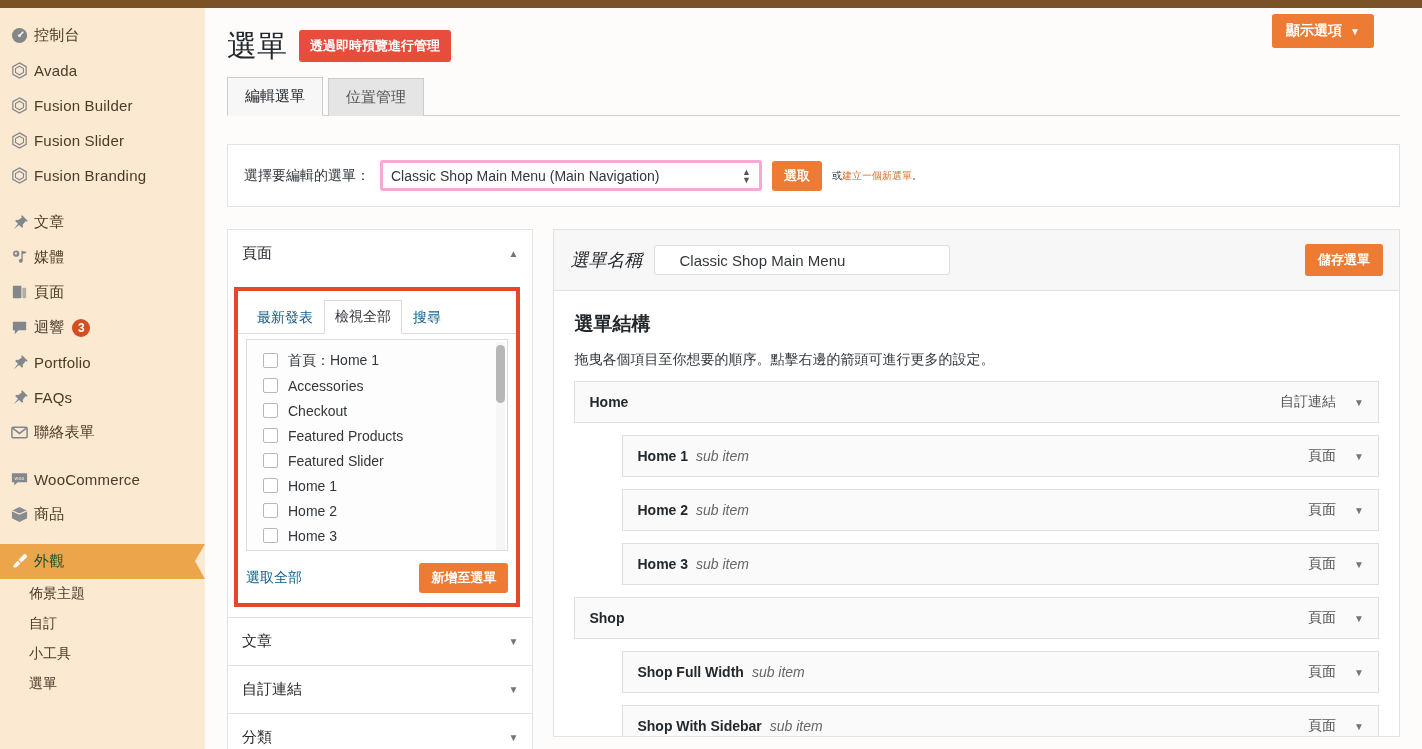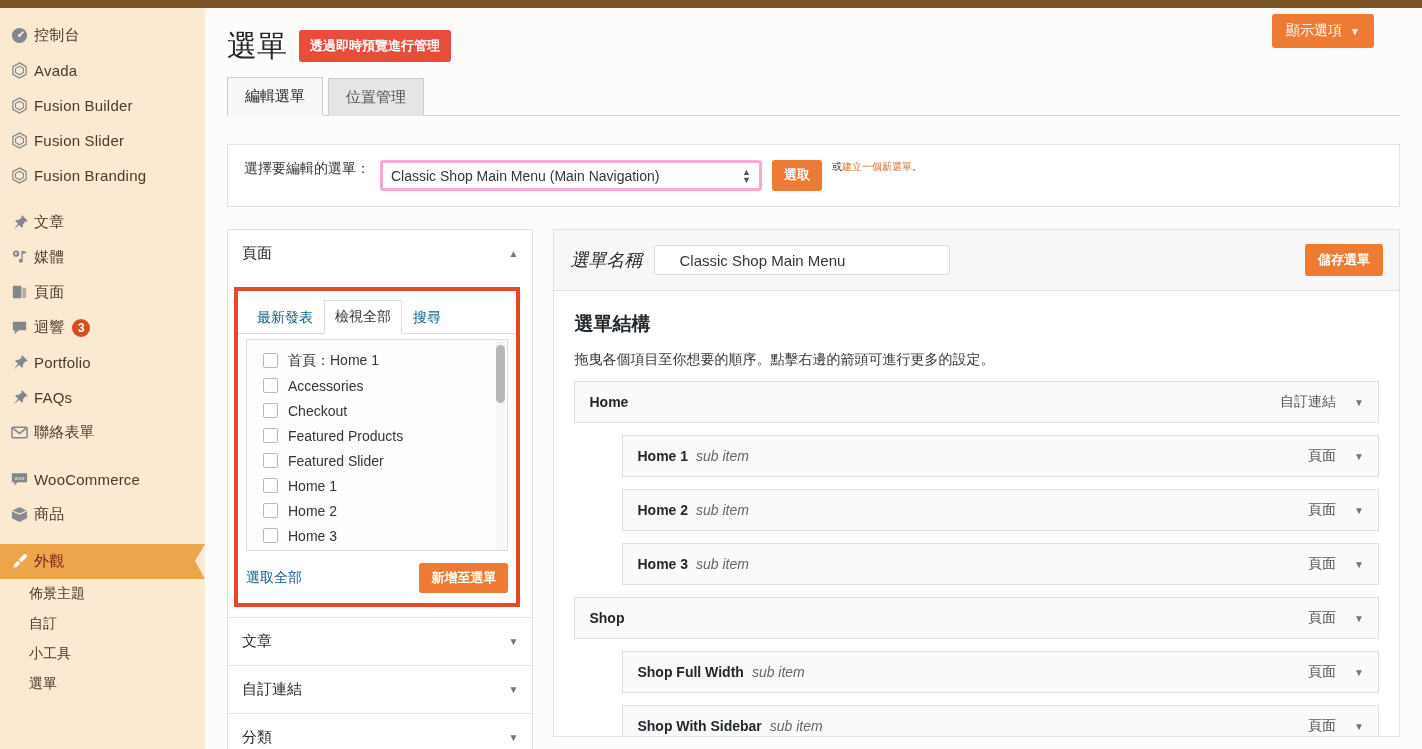--- a/index.html
+++ b/index.html
@@ -26,21 +26,21 @@
     height: 35px; padding-left: 34px; color: #4a3a28;
     font-size: 15px; letter-spacing: .2px;
   }
   .menu-item .ico {
     position: absolute; left: 8px; width: 22px; height: 22px;
     display: flex; align-items: center; justify-content: center;
     color: #82878c;
   }
   .menu-item .ico svg { width: 19px; height: 19px; fill: currentColor; }
   .menu-item.active {
-    background: #eda54c; color: #7f1d1d; font-weight: 400;
+    background: #eda54c; color: #14532d; font-weight: 400;
   }
   .menu-item.active .ico { color: #fff; }
   .menu-item.active::after {
     content: ""; position: absolute; right: 0; top: 0;
     border-top: 17px solid transparent; border-bottom: 18px solid transparent;
     border-right: 10px solid #fbe9d2;
   }
   .menu-sep { height: 12px; }
   .badge {
     display: inline-flex; align-items: center; justify-content: center;
@@ -60,41 +60,41 @@
     padding: 18px 22px 0 22px;
   }
   .titlerow { display: flex; align-items: center; gap: 12px; height: 40px; }
   .page-title { font-size: 30px; font-weight: 400; color: #23282d; }
   .live-btn {
     background: #e74c3c; color: #fff; font-size: 13px; font-weight: 700;
     padding: 7px 11px; border-radius: 3px; cursor: pointer;
   }
   .show-options {
     position: absolute; top: 6px; right: 48px;
-    background: #ee7b33; color: #fff; font-size: 14px; font-weight: 400;
+    background: #ee7b33; color: #fff; font-size: 14px; font-weight: 700;
     padding: 8px 14px; border-radius: 3px; cursor: pointer;
     display: flex; align-items: center; gap: 8px;
   }
   .caret-d { font-size: 10px; }
 
   .tabs {
     display: flex; align-items: flex-end; gap: 5px;
     margin-top: 10px; border-bottom: 1px solid #ccc;
     position: relative; z-index: 1;
   }
   .tab {
     font-size: 15px; color: #555; padding: 9px 17px;
     border: 1px solid #ccc; border-bottom: none;
     background: #e5e5e5; cursor: pointer; position: relative; bottom: -1px;
   }
   .tab.active { background: #f7f7f7; color: #23282d; border-bottom: 1px solid #f7f7f7; }
 
   .selector-bar {
     margin-top: 28px; background: #fff; border: 1px solid #e2e2e2;
-    padding: 15px 16px; display: flex; gap: 10px;
+    padding: 15px 16px; display: flex; align-items: center; gap: 10px;
   }
   .selector-bar .lbl { font-size: 14px; color: #32373c; }
   .fakeselect {
     width: 382px; height: 31px; background: #fff; border: 3px solid #f9a8d4;
     border-radius: 3px; font-size: 14px; color: #32373c;
     display: flex; align-items: center; padding: 0 8px;
     position: relative; cursor: pointer;
   }
   .fakeselect .arrows {
     position: absolute; right: 8px; font-size: 9px; line-height: 8px;

